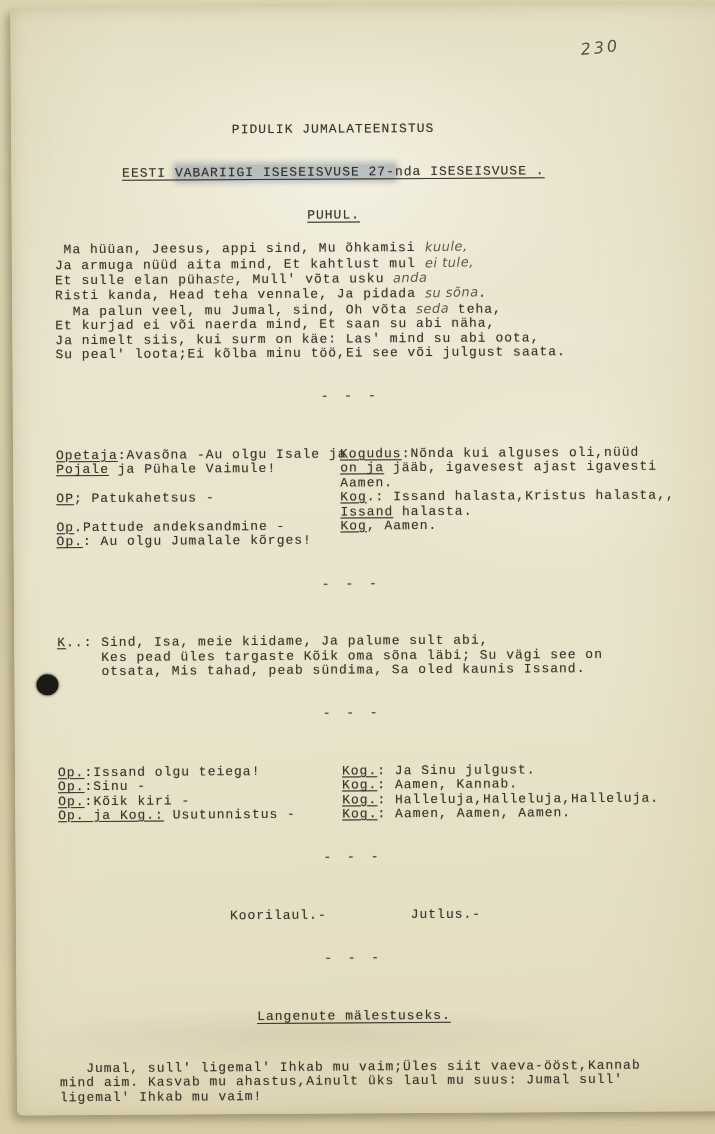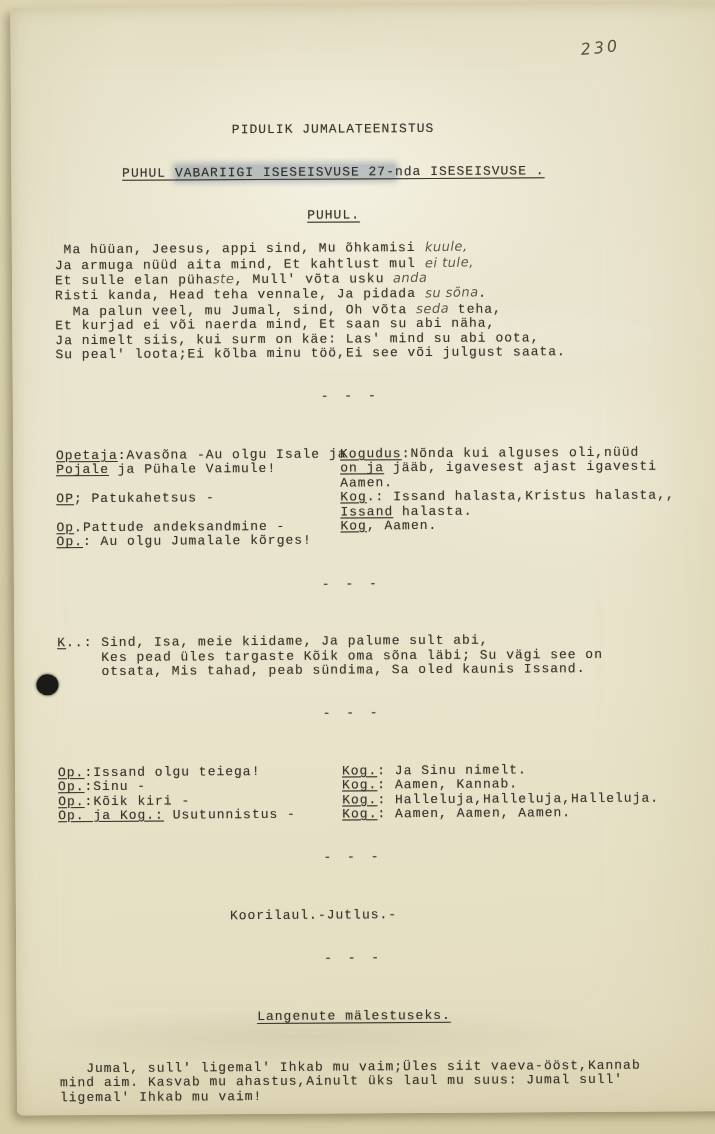--- a/index.html
+++ b/index.html
@@ -28,21 +28,21 @@
     letter-spacing:.5px;text-shadow:none;transform:rotate(-1deg);display:inline-block;}
   .flow{position:absolute;left:43px;top:192px;width:645px;}
   .sep{text-align:center;transform:translateX(-28px);letter-spacing:4px;}
   .heading{text-align:center;transform:translateX(-28px);}
   .heading>span{text-decoration:underline;text-underline-offset:3px;}
   .cols{display:flex;}
   .col-left{width:284px;flex:none;}
   .col-right{flex:1;}
   .choir-row{display:flex;}
   .choir-row .c1{margin-left:171px;text-align:right;}
-  .choir-row .c2{} .mt8{margin-top:8px;}
+  .choir-row .c2{margin-left:84px;} .mt8{margin-top:8px;}
   .title-block{position:absolute;left:22px;top:88px;width:600px;text-align:center;}
   .title-l2,.title-l3{text-decoration:underline;text-underline-offset:3px;}
   .wash{background:rgba(124,139,158,.48);box-shadow:0 0 5px 3px rgba(124,139,158,.42);
     color:#31302c;border-radius:2px;}
   .page-number{position:absolute;left:570px;top:34px;font-family:"DejaVu Sans",sans-serif;
     font-style:italic;font-size:16px;color:#57513f;letter-spacing:3px;transform:rotate(-6deg);}
   .hole{position:absolute;left:22px;top:667px;width:22px;height:21px;border-radius:50%;
     background:#1c1a16;box-shadow:0 0 2px 1px rgba(60,54,40,.5);}
 </style>
 </head>
@@ -50,41 +50,41 @@
 
 <div class="photo">
   <div class="paper">
     <div class="texture"></div>
 
     <div class="page-number">230</div>
     <div class="hole"></div>
 
     <div class="title-block typed">
       <div class="ln"><span>PIDULIK JUMALATEENISTUS</span></div>
-      <div class="ln title-l2"><span>PUHUL </span><span class="wash">VABARIIGI ISESEISVUSE 27-</span><span>nda ISESEISVUSE .</span></div>
+      <div class="ln title-l2"><span>EESTI </span><span class="wash">VABARIIGI ISESEISVUSE 27-</span><span>nda ISESEISVUSE .</span></div>
       <div class="ln"><span class="title-l3">PUHUL.</span></div>
     </div>
 
     <div class="flow typed">
 
       <div><div class="ln"><span> Ma hüüan, Jeesus, appi sind, Mu õhkamisi </span><span class="hw">kuule,</span></div><div class="ln"><span>Ja armuga nüüd aita mind, Et kahtlust mul </span><span class="hw">ei tule,</span></div><div class="ln"><span>Et sulle elan püha</span><span class="hw">ste</span><span>, Mull' võta usku </span><span class="hw">anda</span></div><div class="ln"><span>Risti kanda, Head teha vennale, Ja pidada </span><span class="hw">su sõna</span><span>.</span></div><div class="ln"><span>  Ma palun veel, mu Jumal, sind, Oh võta </span><span class="hw">seda</span><span> teha,</span></div><div class="ln"><span>Et kurjad ei või naerda mind, Et saan su abi näha,</span></div><div class="ln"><span>Ja nimelt siis, kui surm on käe: Las' mind su abi oota,</span></div><div class="ln"><span>Su peal' loota;Ei kõlba minu töö,Ei see või julgust saata.</span></div></div>
       <div class="ln sep">- - -</div>
 
       <div class="cols">
         <div class="col-left"><div class="ln"><span class="u">Opetaja</span><span>:Avasõna -Au olgu Isale ja</span></div><div class="ln"><span class="u">Pojale</span><span> ja Pühale Vaimule!</span></div><div class="ln"></div><div class="ln"><span class="u">OP</span><span>; Patukahetsus -</span></div><div class="ln"></div><div class="ln"><span class="u">Op</span><span>.Pattude andeksandmine -</span></div><div class="ln"><span class="u">Op.</span><span>: Au olgu Jumalale kõrges!</span></div></div>
         <div class="col-right"><div class="ln"><span class="u">Kogudus</span><span>:Nõnda kui alguses oli,nüüd</span></div><div class="ln"><span class="u">on ja</span><span> jääb, igavesest ajast igavesti</span></div><div class="ln"><span>Aamen.</span></div><div class="ln"><span class="u">Kog</span><span>.: Issand halasta,Kristus halasta,,</span></div><div class="ln"><span class="u">Issand</span><span> halasta.</span></div><div class="ln"><span class="u">Kog</span><span>, Aamen.</span></div><div class="ln"></div></div>
       </div>
       <div class="ln sep">- - -</div>
 
       <div><div class="ln"><span class="u">K</span><span>..: Sind, Isa, meie kiidame, Ja palume sult abi,</span></div><div class="ln"><span>     Kes pead üles targaste Kõik oma sõna läbi; Su vägi see on</span></div><div class="ln"><span>     otsata, Mis tahad, peab sündima, Sa oled kaunis Issand.</span></div></div>
       <div class="ln sep">- - -</div>
 
       <div class="cols">
         <div class="col-left"><div class="ln"><span class="u">Op.</span><span>:Issand olgu teiega!</span></div><div class="ln"><span class="u">Op.</span><span>:Sinu -</span></div><div class="ln"><span class="u">Op.</span><span>:Kõik kiri -</span></div><div class="ln"><span class="u">Op. ja Kog.:</span><span> Usutunnistus -</span></div></div>
-        <div class="col-right"><div class="ln"><span class="u">Kog.</span><span>: Ja Sinu nimelt.</span></div><div class="ln"><span class="u">Kog.</span><span>: Aamen, Kannab.</span></div><div class="ln"><span class="u">Kog.</span><span>: Halleluja,Halleluja,Halleluja.</span></div><div class="ln"><span class="u">Kog.</span><span>: Aamen, Aamen, Aamen.</span></div></div>
+        <div class="col-right"><div class="ln"><span class="u">Kog.</span><span>: Ja Sinu julgust.</span></div><div class="ln"><span class="u">Kog.</span><span>: Aamen, Kannab.</span></div><div class="ln"><span class="u">Kog.</span><span>: Halleluja,Halleluja,Halleluja.</span></div><div class="ln"><span class="u">Kog.</span><span>: Aamen, Aamen, Aamen.</span></div></div>
       </div>
       <div class="ln sep">- - -</div>
 
       <div class="ln choir-row">
         <span class="c1">Koorilaul.-</span>
         <span class="c2">Jutlus.-</span>
       </div>
       <div class="ln sep">- - -</div>
 
       <div class="ln heading"><span>Langenute mälestuseks.</span></div>

